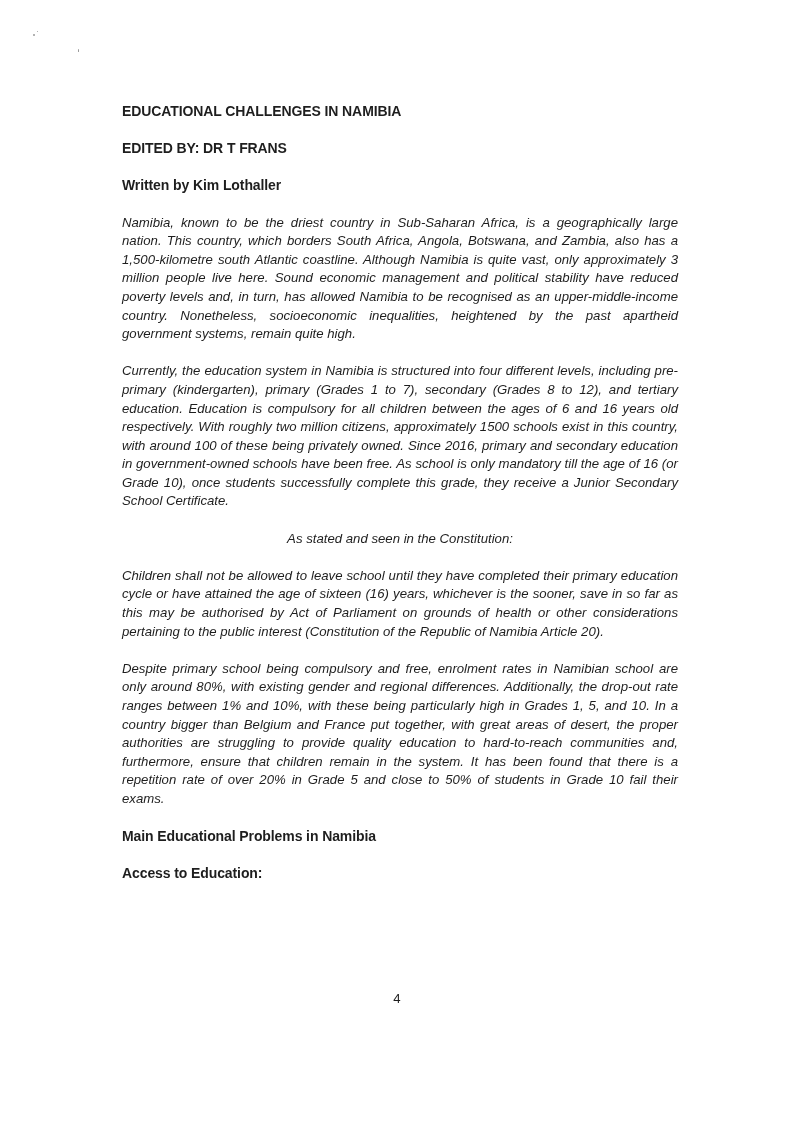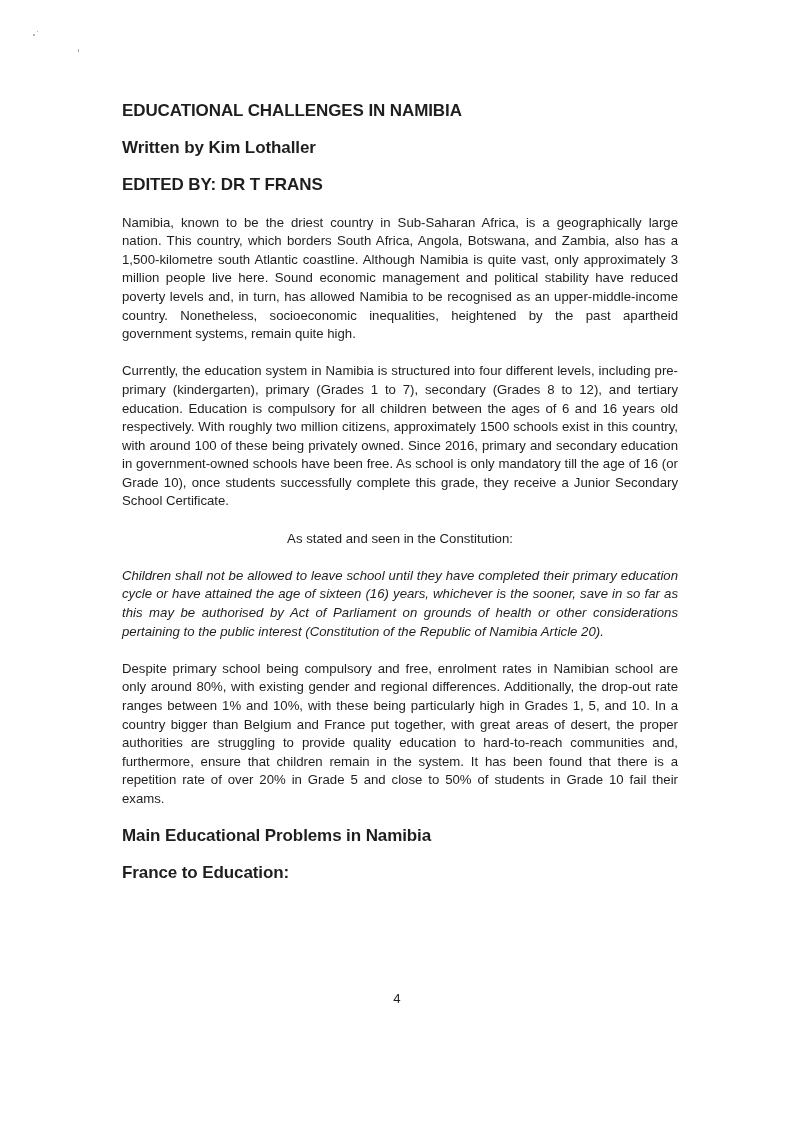--- a/index.html
+++ b/index.html
@@ -29,30 +29,31 @@
     .content {
       position: absolute;
       left: 122px;
       top: 100px;
       width: 556px;
       font-size: 13.2px;
       line-height: 18.6px;
     }
     .heading {
       font-weight: bold;
-      font-size: 17px;
+      font-size: 14px;
       margin: 0 0 18.6px 0;
       letter-spacing: -0.1px;
     }
     .title {
       margin-top: 2px;
     }
     p {
       margin: 0 0 18.6px 0;
       text-align: justify;
+      font-style: italic;
     }
     p.left {
       text-align: center;
     }
     p.quote {
       font-style: italic;
     }
     .page-number {
       position: absolute;
       left: 0;
@@ -65,27 +66,27 @@
 </head>
 <body>
 
 <div class="page">
   <div class="speck" style="left:33px;top:34px;width:2px;height:2px;"></div>
   <div class="speck" style="left:37px;top:31px;width:1px;height:1px;"></div>
   <div class="speck" style="left:78px;top:49px;width:1px;height:3px;"></div>
 
   <div class="content">
     <div class="heading title">EDUCATIONAL CHALLENGES IN NAMIBIA</div>
+    <div class="heading">EDITED BY: DR T FRANS</div>
     <div class="heading">Written by Kim Lothaller</div>
-    <div class="heading">EDITED BY: DR T FRANS</div>
 
     <p>Namibia, known to be the driest country in Sub-Saharan Africa, is a geographically large nation. This country, which borders South Africa, Angola, Botswana, and Zambia, also has a 1,500-kilometre south Atlantic coastline. Although Namibia is quite vast, only approximately 3 million people live here. Sound economic management and political stability have reduced poverty levels and, in turn, has allowed Namibia to be recognised as an upper-middle-income country. Nonetheless, socioeconomic inequalities, heightened by the past apartheid government systems, remain quite high.</p>
     <p>Currently, the education system in Namibia is structured into four different levels, including pre-primary (kindergarten), primary (Grades 1 to 7), secondary (Grades 8 to 12), and tertiary education. Education is compulsory for all children between the ages of 6 and 16 years old respectively. With roughly two million citizens, approximately 1500 schools exist in this country, with around 100 of these being privately owned. Since 2016, primary and secondary education in government-owned schools have been free. As school is only mandatory till the age of 16 (or Grade 10), once students successfully complete this grade, they receive a Junior Secondary School Certificate.</p>
     <p class="left">As stated and seen in the Constitution:</p>
     <p class="quote">Children shall not be allowed to leave school until they have completed their primary education cycle or have attained the age of sixteen (16) years, whichever is the sooner, save in so far as this may be authorised by Act of Parliament on grounds of health or other considerations pertaining to the public interest (Constitution of the Republic of Namibia Article 20).</p>
     <p>Despite primary school being compulsory and free, enrolment rates in Namibian school are only around 80%, with existing gender and regional differences. Additionally, the drop-out rate ranges between 1% and 10%, with these being particularly high in Grades 1, 5, and 10. In a country bigger than Belgium and France put together, with great areas of desert, the proper authorities are struggling to provide quality education to hard-to-reach communities and, furthermore, ensure that children remain in the system. It has been found that there is a repetition rate of over 20% in Grade 5 and close to 50% of students in Grade 10 fail their exams.</p>
 
     <div class="heading">Main Educational Problems in Namibia</div>
-    <div class="heading">France to Education:</div>
+    <div class="heading">Access to Education:</div>
   </div>
 
   <div class="page-number">4</div>
 </div>
 
 </body></html>

